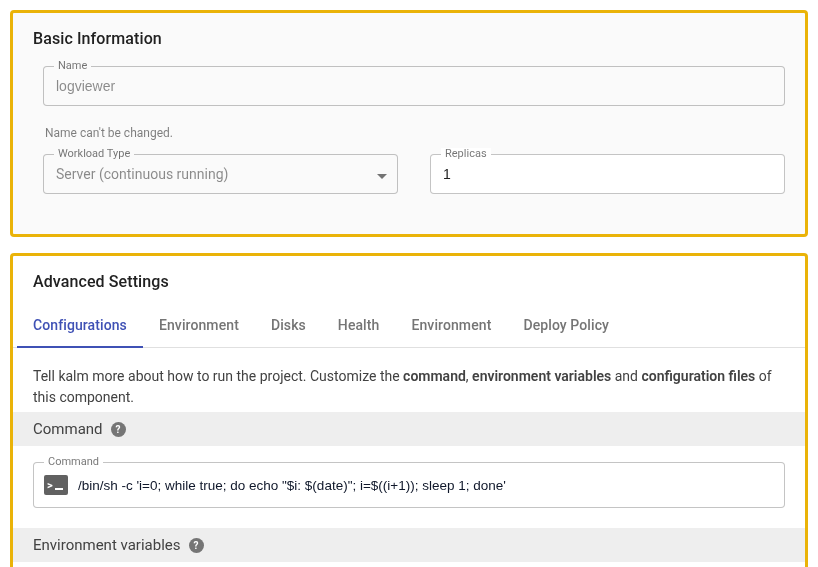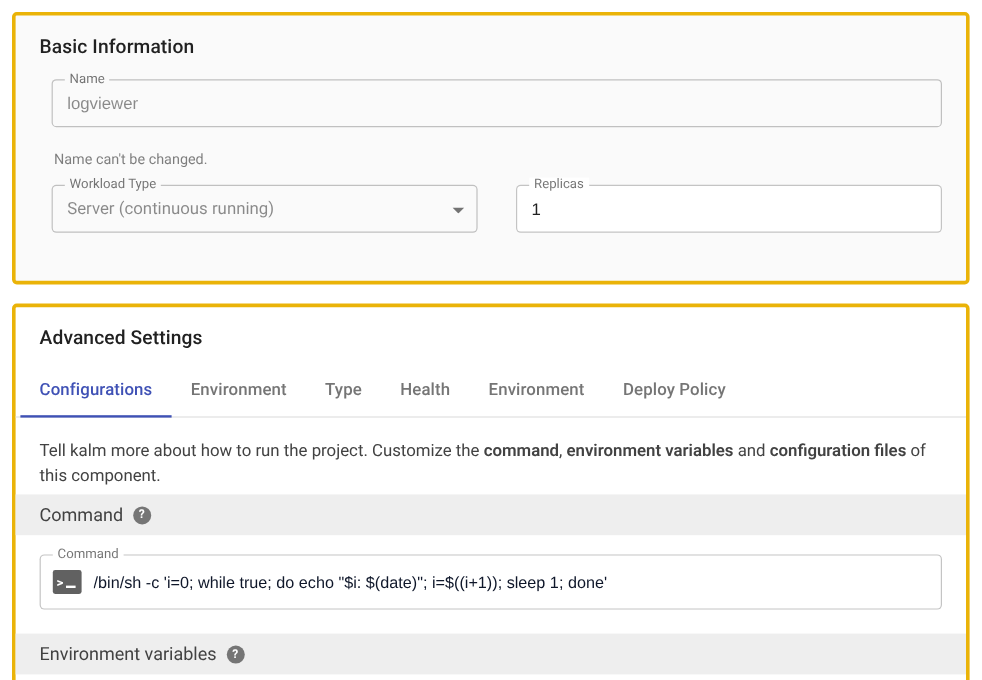--- a/index.html
+++ b/index.html
@@ -283,21 +283,21 @@
     </div>
   </div>
 </div>
 
 <div class="card advanced">
   <div class="card-title">Advanced Settings</div>
 
   <div class="tabs">
     <div class="tab active">Configurations</div>
     <div class="tab">Environment</div>
-    <div class="tab">Type</div>
+    <div class="tab">Disks</div>
     <div class="tab">Health</div>
     <div class="tab">Environment</div>
     <div class="tab">Deploy Policy</div>
   </div>
 
   <div class="tab-content">
     <div class="description">
       <span>Tell kalm more about how to run the project. Customize the </span><b>command</b><span>, </span><b>environment variables</b><span> and </span><b>configuration files</b><span> of this component.</span>
     </div>
 

